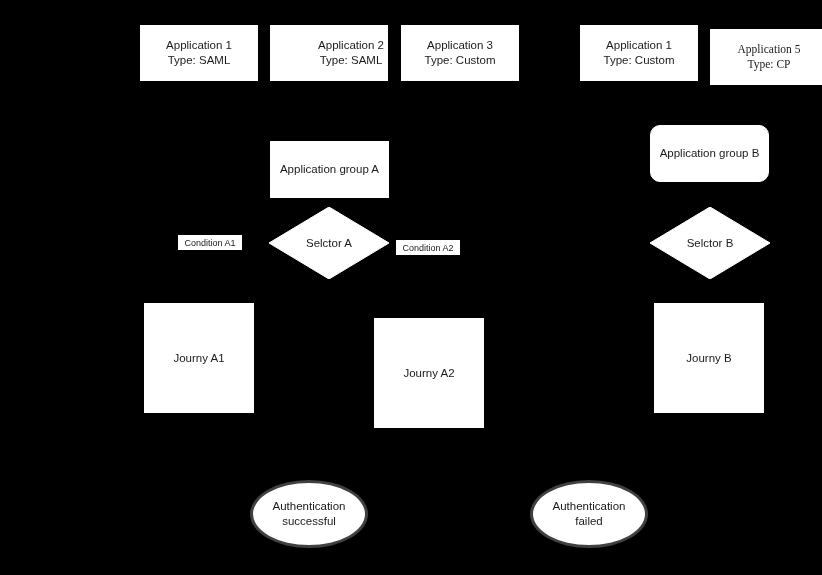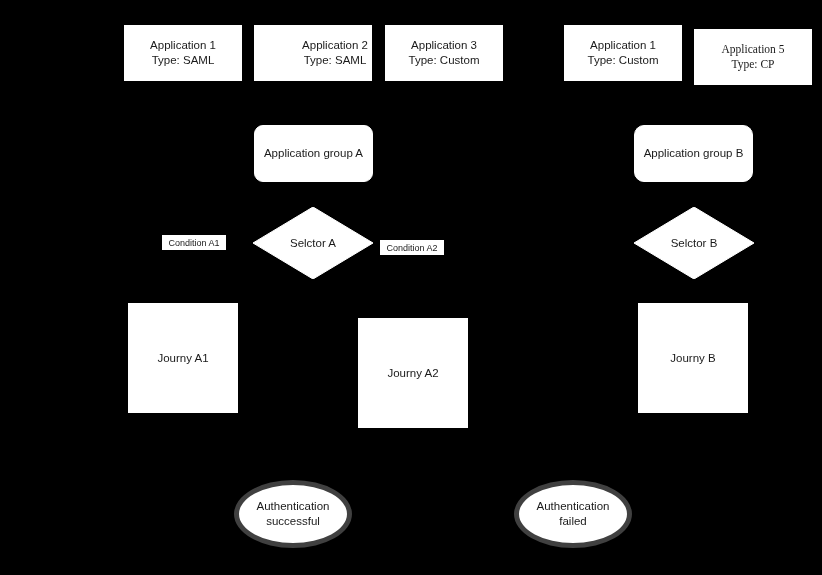--- a/index.html
+++ b/index.html
@@ -12,20 +12,21 @@
     height: 575px;
     background: #000000;
     font-family: "Liberation Sans", sans-serif;
     overflow: hidden;
   }
   #canvas {
     position: relative;
     width: 674px;
     height: 575px;
     background: #000000;
+    margin-left: 16px;
   }
 
   
   .node {
     position: absolute;
     box-sizing: border-box;
     display: flex;
     align-items: center;
     justify-content: center;
     text-align: center;
@@ -37,21 +38,21 @@
 
   
   .rect {
     background: #ffffff;
     border: 1px solid #ffffff;
   }
 
   
   .ellipse {
     background: #ffffff;
-    border: 5px solid #404040;
+    border: 3px solid #404040;
     border-radius: 50%;
     justify-content: center;
   }
 
   
   .diamond {
     background: transparent;
     border: none;
   }
   .diamond svg {
@@ -106,21 +107,21 @@
   <div class="node rect" style="left:564px; top:25px; width:118px; height:56px;">
     <span>Application 1
 Type: Custom</span>
   </div>
 
   <div class="node rect" style="left:694px; top:29px; width:118px; height:56px;font-family:Liberation Serif, serif;">
     <span>Application 5
 Type: CP</span>
   </div>
 
-  <div class="node rect" style="left:254px; top:125px; width:119px; height:57px;border-radius:9px;">
+  <div class="node rect" style="left:254px; top:141px; width:119px; height:57px;">
     <span>Application group A</span>
   </div>
 
   <div class="node rect" style="left:634px; top:125px; width:119px; height:57px;border-radius:10px;">
     <span>Application group B</span>
   </div>
 
   <div class="node diamond" style="left:253px; top:207px; width:120px; height:72px;">
     <svg viewBox="0 0 120 72" preserveAspectRatio="none">
       <polygon points="60,0 120,36 60,72 0,36" fill="#ffffff" stroke="#ffffff" stroke-width="1"></polygon>

